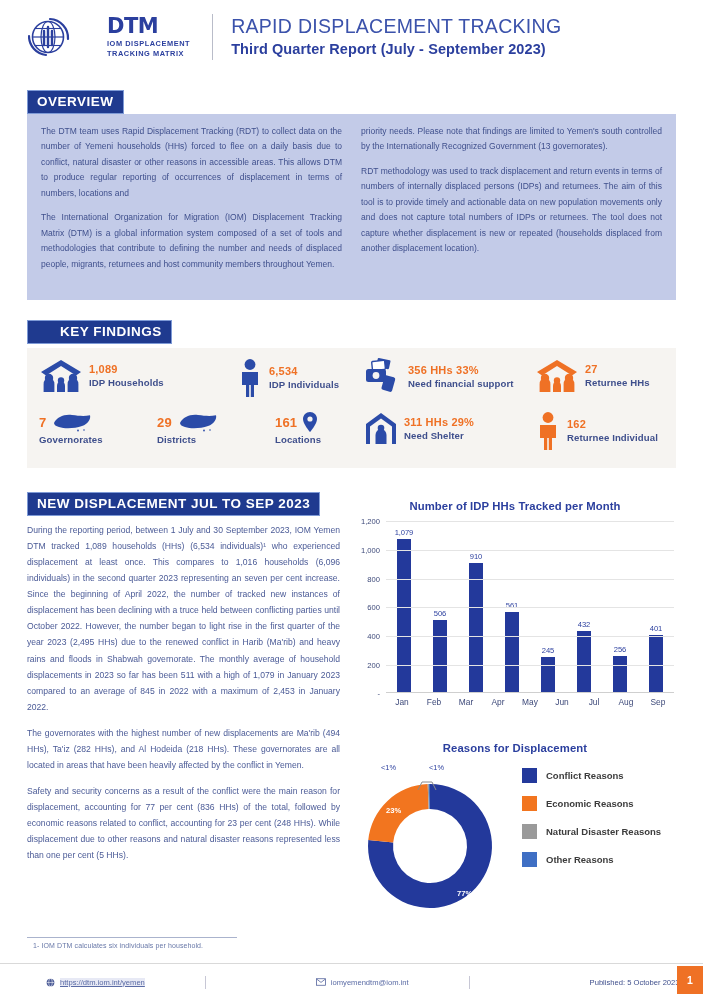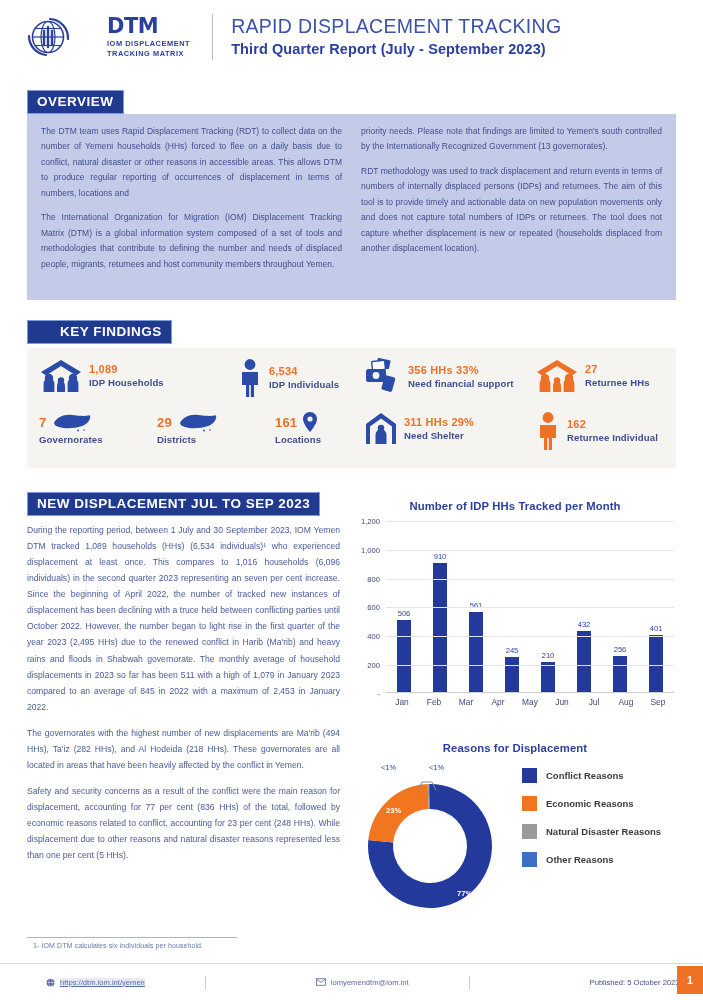--- a/index.html
+++ b/index.html
@@ -558,38 +558,38 @@
   <div class="footnote">1- IOM DTM calculates six individuals per household.</div>
 
   <div class="chart-wrap">
     <div class="chart-title">
       <span>Number of IDP HHs Tracked per Month</span>
     </div>
     <div class="plot" id="bar-plot">
       <div class="axis-base"></div>
       <div class="bars" id="bar-series">
           <div class="bar-col">
+            <div class="bar-value" style="bottom: calc(89.9167% + 2px);">1,079</div>
+            <div class="bar" style="height: 89.9167%; background: rgb(35, 57, 155);"></div>
+          </div>
+          <div class="bar-col">
             <div class="bar-value" style="bottom: calc(42.1667% + 2px);">506</div>
             <div class="bar" style="height: 42.1667%; background: rgb(35, 57, 155);"></div>
           </div>
           <div class="bar-col">
             <div class="bar-value" style="bottom: calc(75.8333% + 2px);">910</div>
             <div class="bar" style="height: 75.8333%; background: rgb(35, 57, 155);"></div>
           </div>
           <div class="bar-col">
             <div class="bar-value" style="bottom: calc(46.75% + 2px);">561</div>
             <div class="bar" style="height: 46.75%; background: rgb(35, 57, 155);"></div>
           </div>
           <div class="bar-col">
             <div class="bar-value" style="bottom: calc(20.4167% + 2px);">245</div>
             <div class="bar" style="height: 20.4167%; background: rgb(35, 57, 155);"></div>
-          </div>
-          <div class="bar-col">
-            <div class="bar-value" style="bottom: calc(17.5% + 2px);">210</div>
-            <div class="bar" style="height: 17.5%; background: rgb(35, 57, 155);"></div>
           </div>
           <div class="bar-col">
             <div class="bar-value" style="bottom: calc(36% + 2px);">432</div>
             <div class="bar" style="height: 36%; background: rgb(35, 57, 155);"></div>
           </div>
           <div class="bar-col">
             <div class="bar-value" style="bottom: calc(21.3333% + 2px);">256</div>
             <div class="bar" style="height: 21.3333%; background: rgb(35, 57, 155);"></div>
           </div>
           <div class="bar-col">

